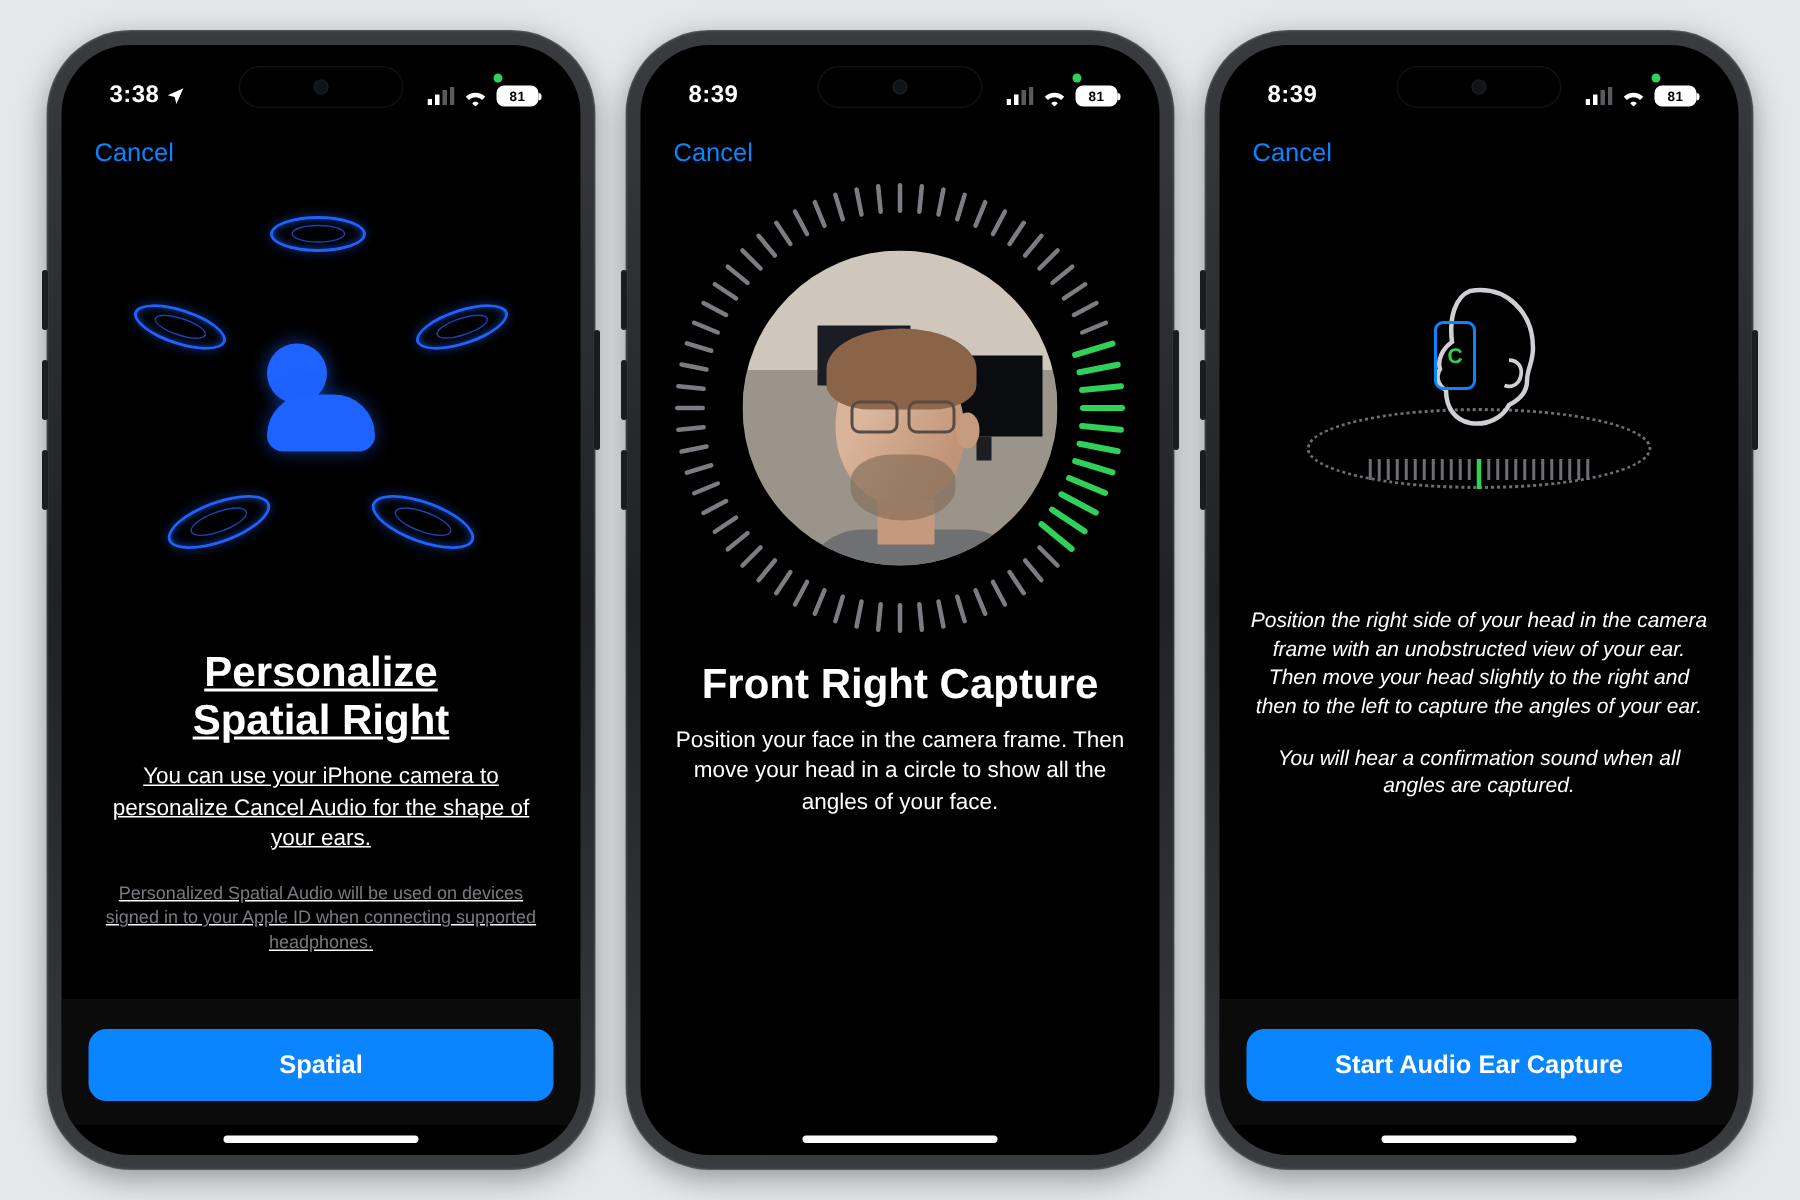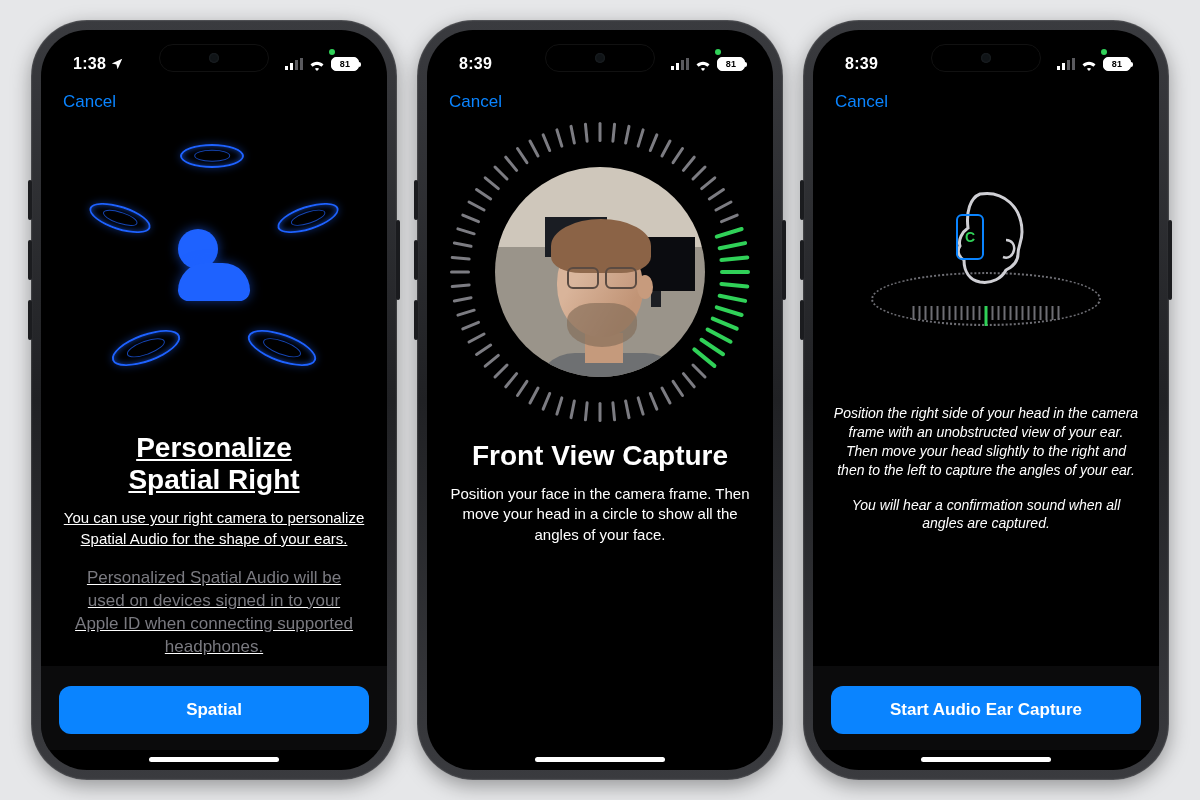--- a/index.html
+++ b/index.html
@@ -105,21 +105,21 @@
     position:absolute; top:100px; bottom:0; left:0; right:0;
     display:flex; flex-direction:column; align-items:center;
     padding: 0 20px 20px;
     text-align:center;
   }
 
   h1.title {
     font-size: 28px; font-weight: 700; line-height:1.15;
   }
   p.lead { font-size:15px; line-height:1.35; margin-top:12px; color:#fff; }
-  p.fine { font-size:17px; color:#7a7a80; margin-top:18px; line-height:1.35; padding:0 6px;}
+  p.fine { font-size:12px; color:#7a7a80; margin-top:18px; line-height:1.35; padding:0 6px;}
 
   .primary-btn {
     position:absolute; left:18px; right:18px; bottom:36px;
     height:48px; border:none; border-radius:12px;
     background:#0a84ff; color:#fff; font-size:17px; font-weight:600;
     cursor:pointer;
   }
   .btn-pad {
     position:absolute; left:0; right:0; bottom:20px; height:84px;
     background: rgba(20,20,22,.55);
@@ -223,21 +223,21 @@
 
 <div class="phone">
   <div class="screen s1">
     <div class="notch-pill">
         <span class="cam"></span>
       </div>
     <span class="green-dot"></span>
 
     <div class="statusbar">
       <div class="sb-left">
-        <span>1:38</span>
+        <span>3:38</span>
         <span class="loc-arrow">
           <svg width="14" height="14" viewBox="0 0 24 24">
               <path fill="#fff" d="M3 11l18-8-8 18-2-8-8-2z"></path>
             </svg>
         </span>
       </div>
       <div class="sb-right">
         <span>
           <svg width="18" height="12" viewBox="0 0 18 12">
               <rect x="0" y="8" width="3" height="4" fill="#fff"></rect>
@@ -270,21 +270,21 @@
           <div class="head"></div>
             <div class="body"></div>
         </div>
       </div>
 
       <div class="title-block">
         <h1 class="title">
           <span>Personalize</span><br>
           <span>Spatial Right</span>
         </h1>
-        <p class="lead">You can use your right camera to personalize Spatial Audio for the shape of your ears.</p>
+        <p class="lead">You can use your iPhone camera to personalize Cancel Audio for the shape of your ears.</p>
         <p class="fine">Personalized Spatial Audio will be used on devices signed in to your Apple ID when connecting supported headphones.</p>
       </div>
 
       <div class="btn-pad"></div>
       <button class="primary-btn">Spatial</button>
     </div>
 
     <div class="home-ind"></div>
   </div>
 </div>
@@ -399,21 +399,21 @@
             <div class="neck skin"></div>
             <div class="face"></div>
             <div class="beard"></div>
             <div class="hair"></div>
             <div class="ear"></div>
             <div class="glasses"></div>
           </div>
         </div>
       </div>
 
-      <h1 class="title">Front View Capture</h1>
+      <h1 class="title">Front Right Capture</h1>
       <p class="lead">Position your face in the camera frame. Then move your head in a circle to show all the angles of your face.</p>
     </div>
 
     <div class="home-ind"></div>
   </div>
 </div>
 
 <div class="phone">
   <div class="screen s3">
     <div class="notch-pill">

